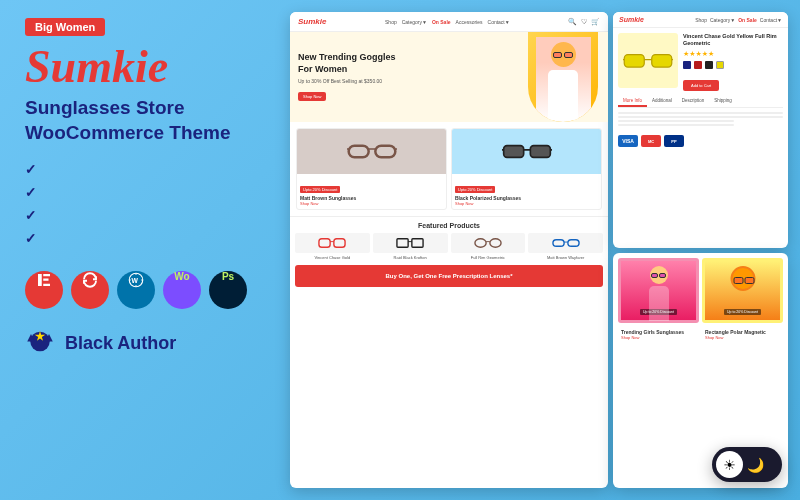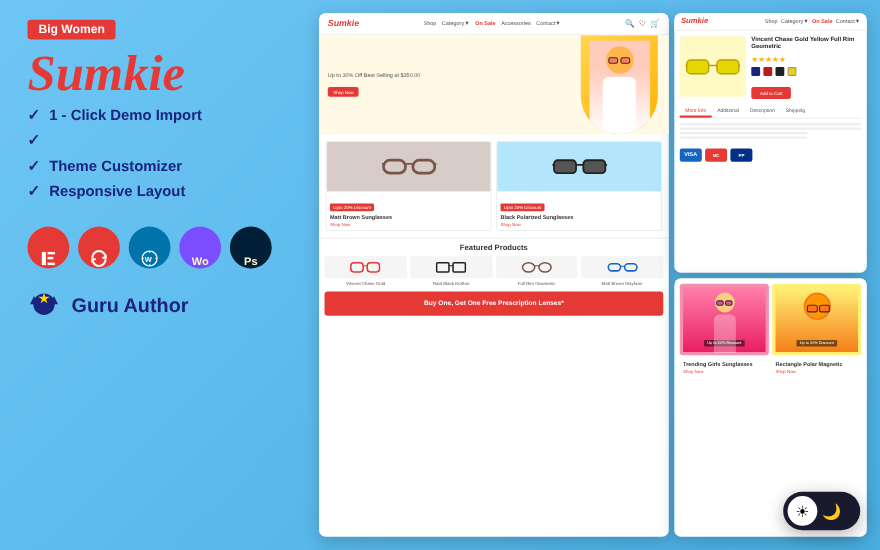--- a/index.html
+++ b/index.html
@@ -85,25 +85,25 @@
       gap: 8px;
       margin-bottom: 16px;
       align-items: center;
     }
 
     .tech-icon {
       width: 38px;
       height: 38px;
       border-radius: 50%;
       display: flex;
-      align-items: flex-end;
+      align-items: flex-start;
       justify-content: center;
       font-size: 14px;
       font-weight: bold;
-      color: #fef9c3;
+      color: #bef264;
     }
 
     .icon-elementor { background: #e53935; }
     .icon-refresh { background: #e53935; }
     .icon-wp { background: #0073aa; }
     .icon-woo { background: #7c4dff; }
     .icon-ps { background: #001e36; }
 
     .guru-section {
       display: flex;
@@ -544,36 +544,37 @@
 <body>
 
 <div class="main-container">
 
   <div class="left-panel">
 
     <span class="big-update-badge">Big Women</span>
 
     <div class="brand-name">Sumkie</div>
 
+    <div class="tagline">
+      <span>Sunglasses Store</span><br>
+      <span>WooCommerce Theme</span>
+    </div>
 
     <ul class="features-list">
       <li>
         <span class="check-icon">✓</span>
-        <span>1 - Click Demo Import</span>
       </li>
       <li>
         <span class="check-icon">✓</span>
       </li>
       <li>
         <span class="check-icon">✓</span>
-        <span>Theme Customizer</span>
       </li>
       <li>
         <span class="check-icon">✓</span>
-        <span>Responsive Layout</span>
       </li>
     </ul>
 
     <div class="tech-icons">
       <div class="tech-icon icon-elementor">
         <svg width="18" height="18" viewBox="0 0 24 24" fill="white">
           <rect x="4" y="4" width="5" height="16"></rect>
           <rect x="11" y="4" width="9" height="3"></rect>
           <rect x="11" y="10" width="7" height="3"></rect>
           <rect x="11" y="17" width="9" height="3"></rect>
@@ -607,21 +608,21 @@
         <svg width="30" height="30" viewBox="0 0 40 40">
 
           <circle cx="20" cy="22" r="13" fill="#1a237e"></circle>
 
           <polygon points="8,12 13,22 3,22" fill="#1a237e"></polygon>
           <polygon points="32,12 37,22 27,22" fill="#1a237e"></polygon>
 
           <polygon points="20,8 21.5,13 27,13 22.5,16 24,21 20,18 16,21 17.5,16 13,13 18.5,13" fill="#FFD700"></polygon>
         </svg>
       </span>
-      <span class="guru-text">Guru Author</span>
+      <span class="guru-text">Black Author</span>
     </div>
   </div>
 
   <div class="right-panel">
 
     <div class="screenshot-left">
 
       <div class="mock-header">
         <div class="mock-logo">Sumkie</div>
         <div class="mock-nav">
@@ -633,20 +634,21 @@
         </div>
         <div style="display:flex;gap:4px;align-items:center;">
           <span style="font-size:7px;">🔍</span>
           <span style="font-size:7px;">♡</span>
           <span style="font-size:7px;">🛒</span>
         </div>
       </div>
 
       <div class="mock-hero">
         <div class="mock-hero-text">
+          <h2>New Trending Goggles For Women</h2>
           <p>Up to 30% Off Best Selling at $350.00</p>
           <span class="mock-hero-btn">Shop Now</span>
         </div>
         <div class="mock-hero-image">
 
           <div style="width:55px;height:85px;background:linear-gradient(180deg,#ffccbc 30%,#fff 100%);display:flex;flex-direction:column;align-items:center;">
             <div style="width:25px;height:25px;background:#ffb74d;border-radius:50%;margin-top:5px;position:relative;">
 
               <div style="position:absolute;top:10px;left:2px;display:flex;gap:2px;">
                 <div style="width:9px;height:6px;background:rgba(255,100,100,0.7);border-radius:2px;border:0.5px solid #333;"></div>

